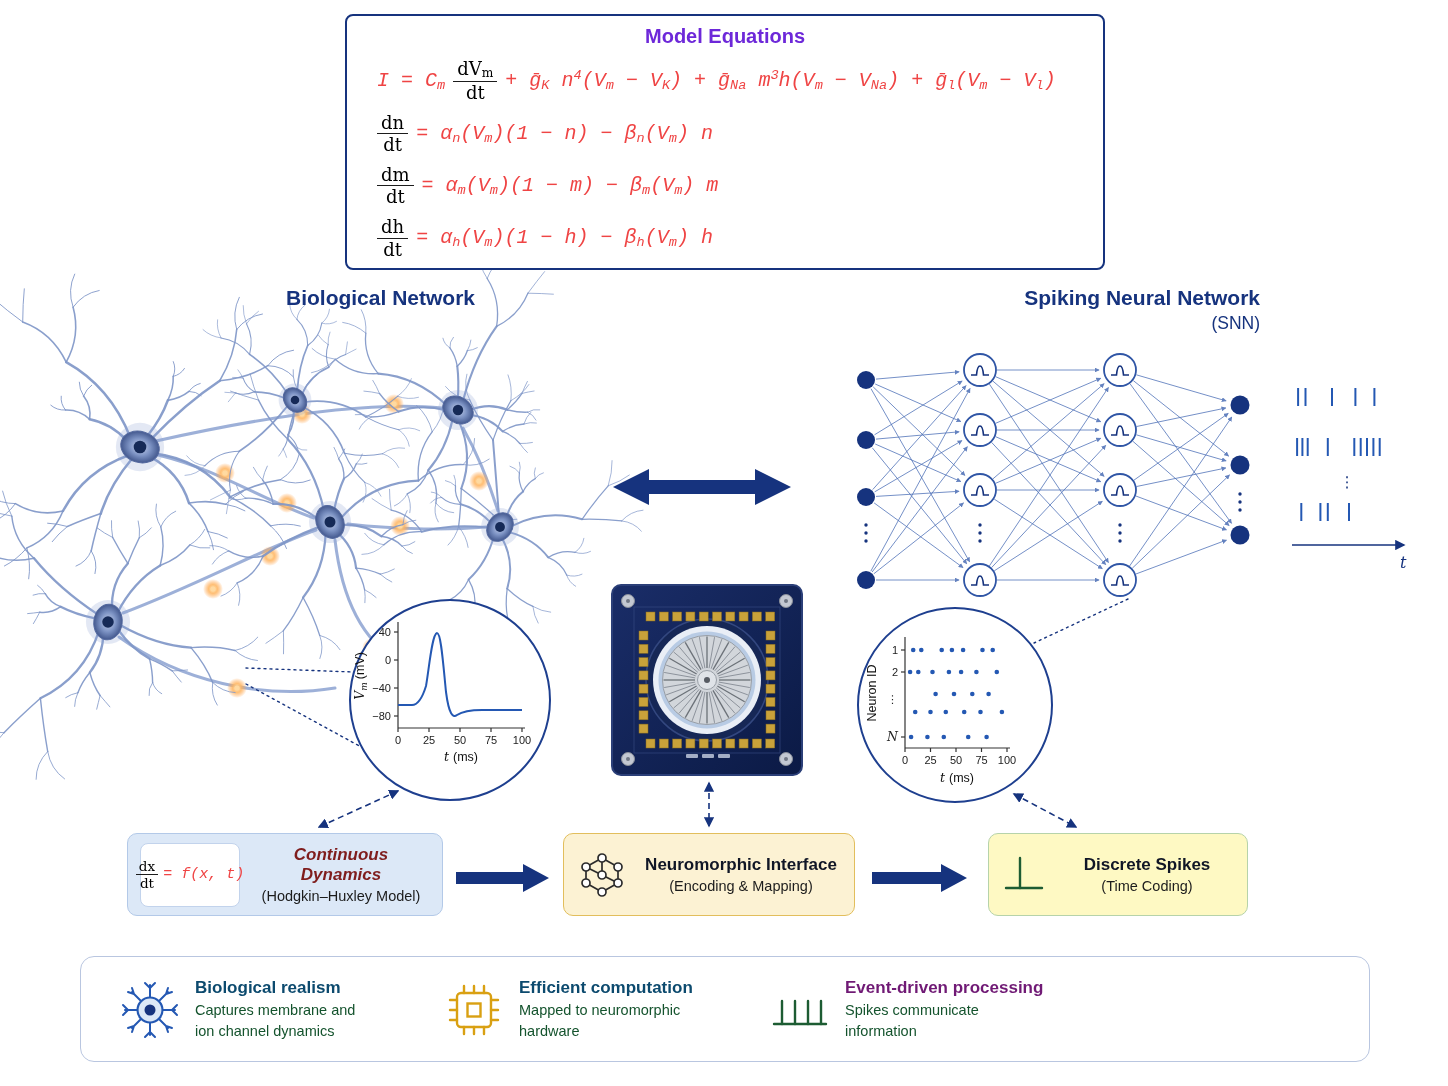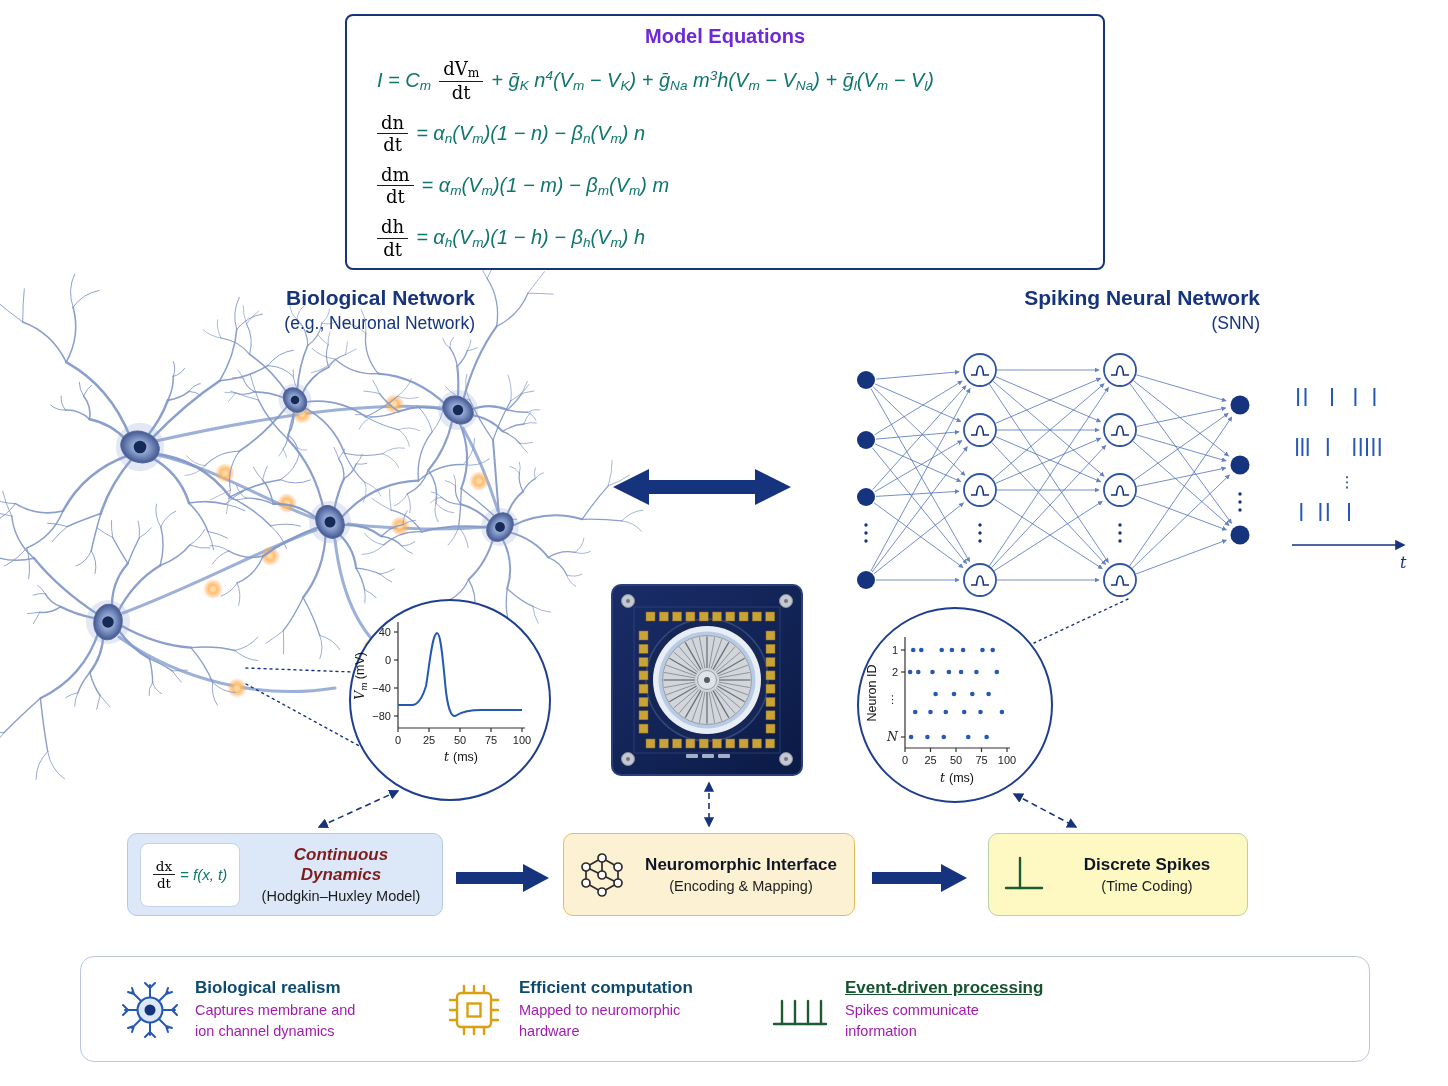--- a/index.html
+++ b/index.html
@@ -6,21 +6,21 @@
   .canvas{position:relative;width:1448px;height:1086px;overflow:hidden;background:#ffffff;
           font-family:"Liberation Sans",sans-serif;}
   svg#art{position:absolute;left:0;top:0;}
 
   
   .eqbox{position:absolute;left:345px;top:14px;width:760px;height:256px;background:#fff;
          border:2px solid #16337e;border-radius:8px;box-sizing:border-box;}
   .eqtitle{text-align:center;margin-top:9px;font-weight:bold;font-size:20px;color:#6d28d9;}
   .eqrow{display:flex;align-items:center;margin:8px 0 0 22px;}
   .eqrow1{margin-left:30px;margin-top:10px;}
-  .m{font-family:Liberation Sans, sans-serif;font-style:italic;font-size:20px;color:#0f766e;white-space:pre;}
+  .m{font-family:Liberation Mono, monospace;font-style:italic;font-size:20px;color:#ef4444;white-space:pre;}
   .m sup{font-size:68%;vertical-align:0.5em;}
   .m sub{font-size:68%;vertical-align:-0.25em;}
   .frac{display:inline-flex;flex-direction:column;align-items:center;margin:0 8px;}
   .frac .fn,.frac .fd{font-family:"DejaVu Serif",serif;font-size:18px;color:#000000;
                       padding:0 4px;line-height:1.2;}
   .frac .fn{border-bottom:1.4px solid #1c1c1c;}
   .frac sub{font-size:68%;vertical-align:-0.2em;}
 
   
   .head{position:absolute;text-align:right;color:#16337e;}
@@ -44,22 +44,22 @@
   .ft{font-size:17px;font-weight:bold;color:#101626;}
   #fbox1 .ft{color:#7f1d1d;font-style:italic;}
   .fs{font-size:14.5px;color:#1c1c1c;margin-top:3px;}
 
   
   #legend{position:absolute;left:80px;top:956px;width:1290px;height:106px;background:#fff;
           border:1.5px solid #b9c6e0;border-radius:14px;box-sizing:border-box;}
   .litem{position:absolute;top:0;height:106px;display:flex;align-items:center;gap:14px;}
   #li1{left:38px;} #li2{left:362px;} #li3{left:688px;} #li4{left:1012px;}
   .lt{font-size:17px;font-weight:bold;margin-bottom:2px;}
-  .ll{font-size:14.5px;color:#a21caf;line-height:1.45;}
-  #li1 .lt,#li2 .lt{color:#0c4a6e;} #li3 .lt{color:#14532d;text-decoration:underline;} #li4 .lt{color:#7030a0;}
+  .ll{font-size:14.5px;color:#14532d;line-height:1.45;}
+  #li1 .lt,#li2 .lt{color:#0c4a6e;} #li3 .lt{color:#701a75;} #li4 .lt{color:#7030a0;}
 
   
   .stick{font:11px "Liberation Sans",sans-serif;fill:#222;}
   .salab{font:12.5px "Liberation Sans",sans-serif;fill:#111;}
   .sit{font-family:"DejaVu Serif",serif;font-style:italic;}
   .trainEll{font:15px "Liberation Sans",sans-serif;fill:#16337e;}
 </style>
 </head>
 <body>
 
@@ -824,21 +824,20 @@
     <span class="frac">
           <span class="fn">dh</span>
           <span class="fd">dt</span>
         </span>
     <span class="m">= α<sub>h</sub>(V<sub>m</sub>)(1 − h) − β<sub>h</sub>(V<sub>m</sub>) h</span>
   </div>
 </div>
 
 <div class="head" id="bio-head">
   <div class="ht">Biological Network</div>
-  <div class="hs">(e.g., Neuronal Network)</div>
 </div>
 <div class="head" id="snn-head">
   <div class="ht">Spiking Neural Network</div>
   <div class="hs">(SNN)</div>
 </div>
 
 <div class="fbox" id="fbox1">
   <div class="fcard">
     <span class="frac frac-sm">
           <span class="fn">dx</span>

